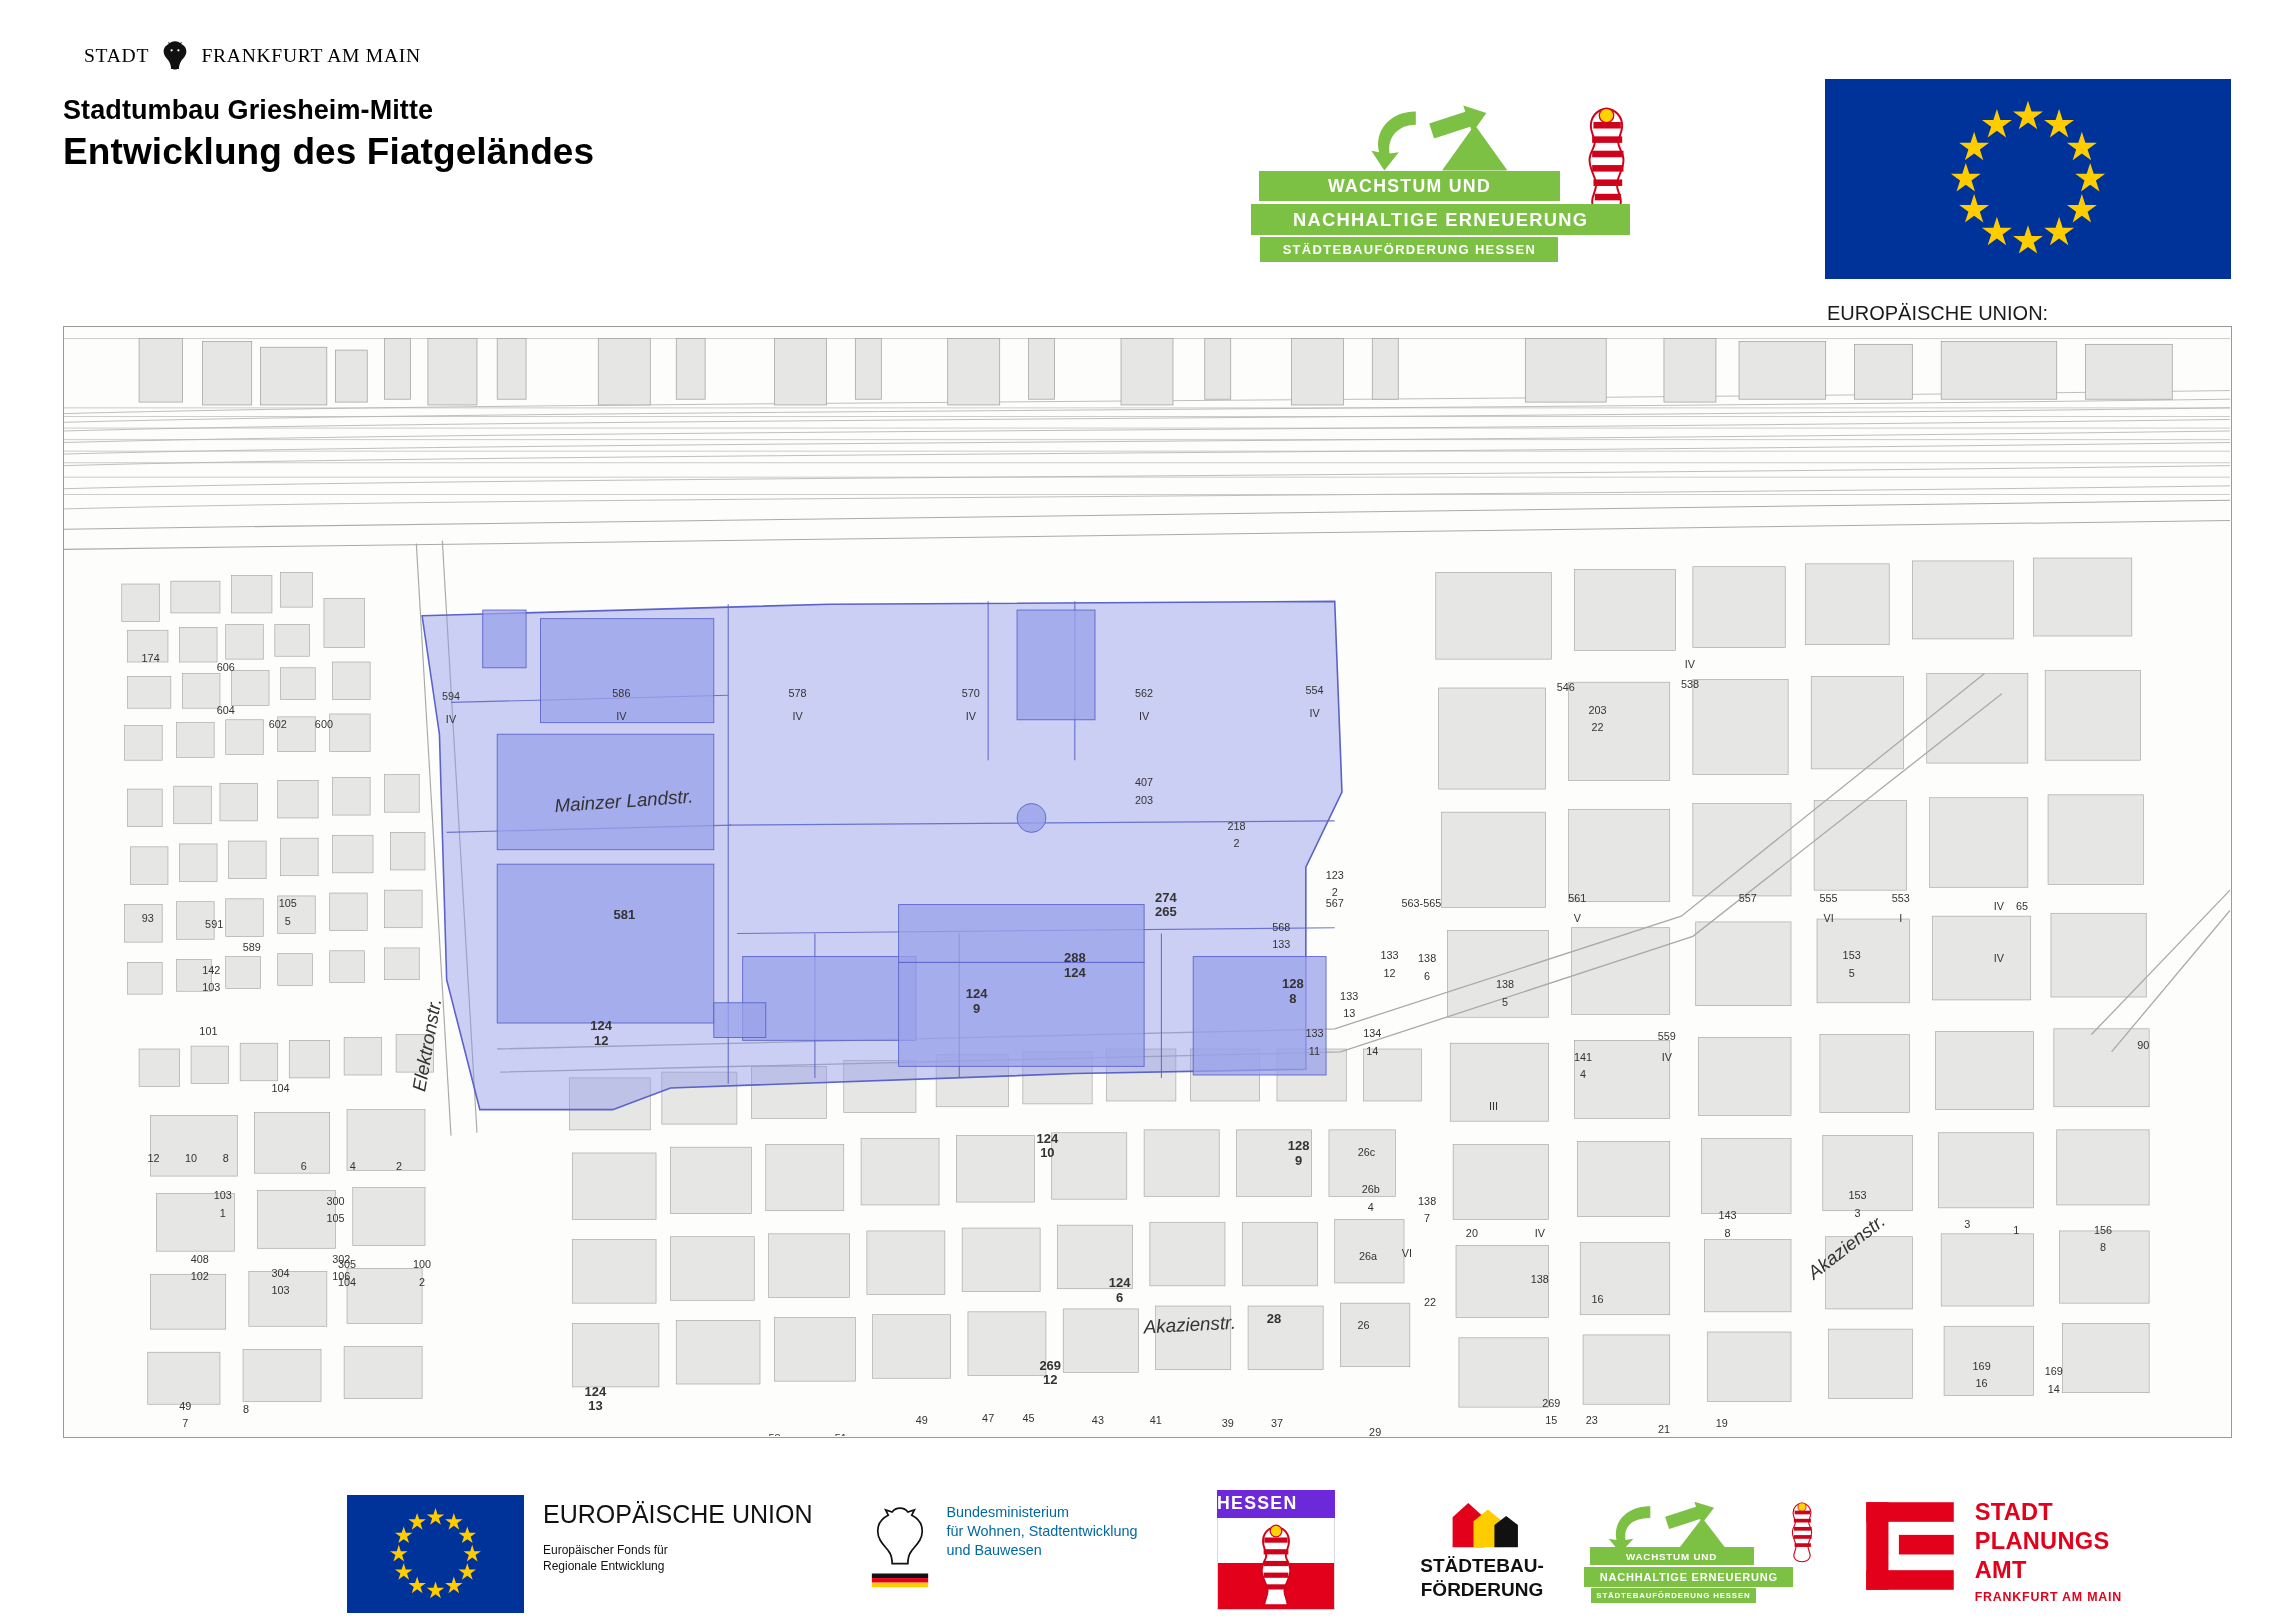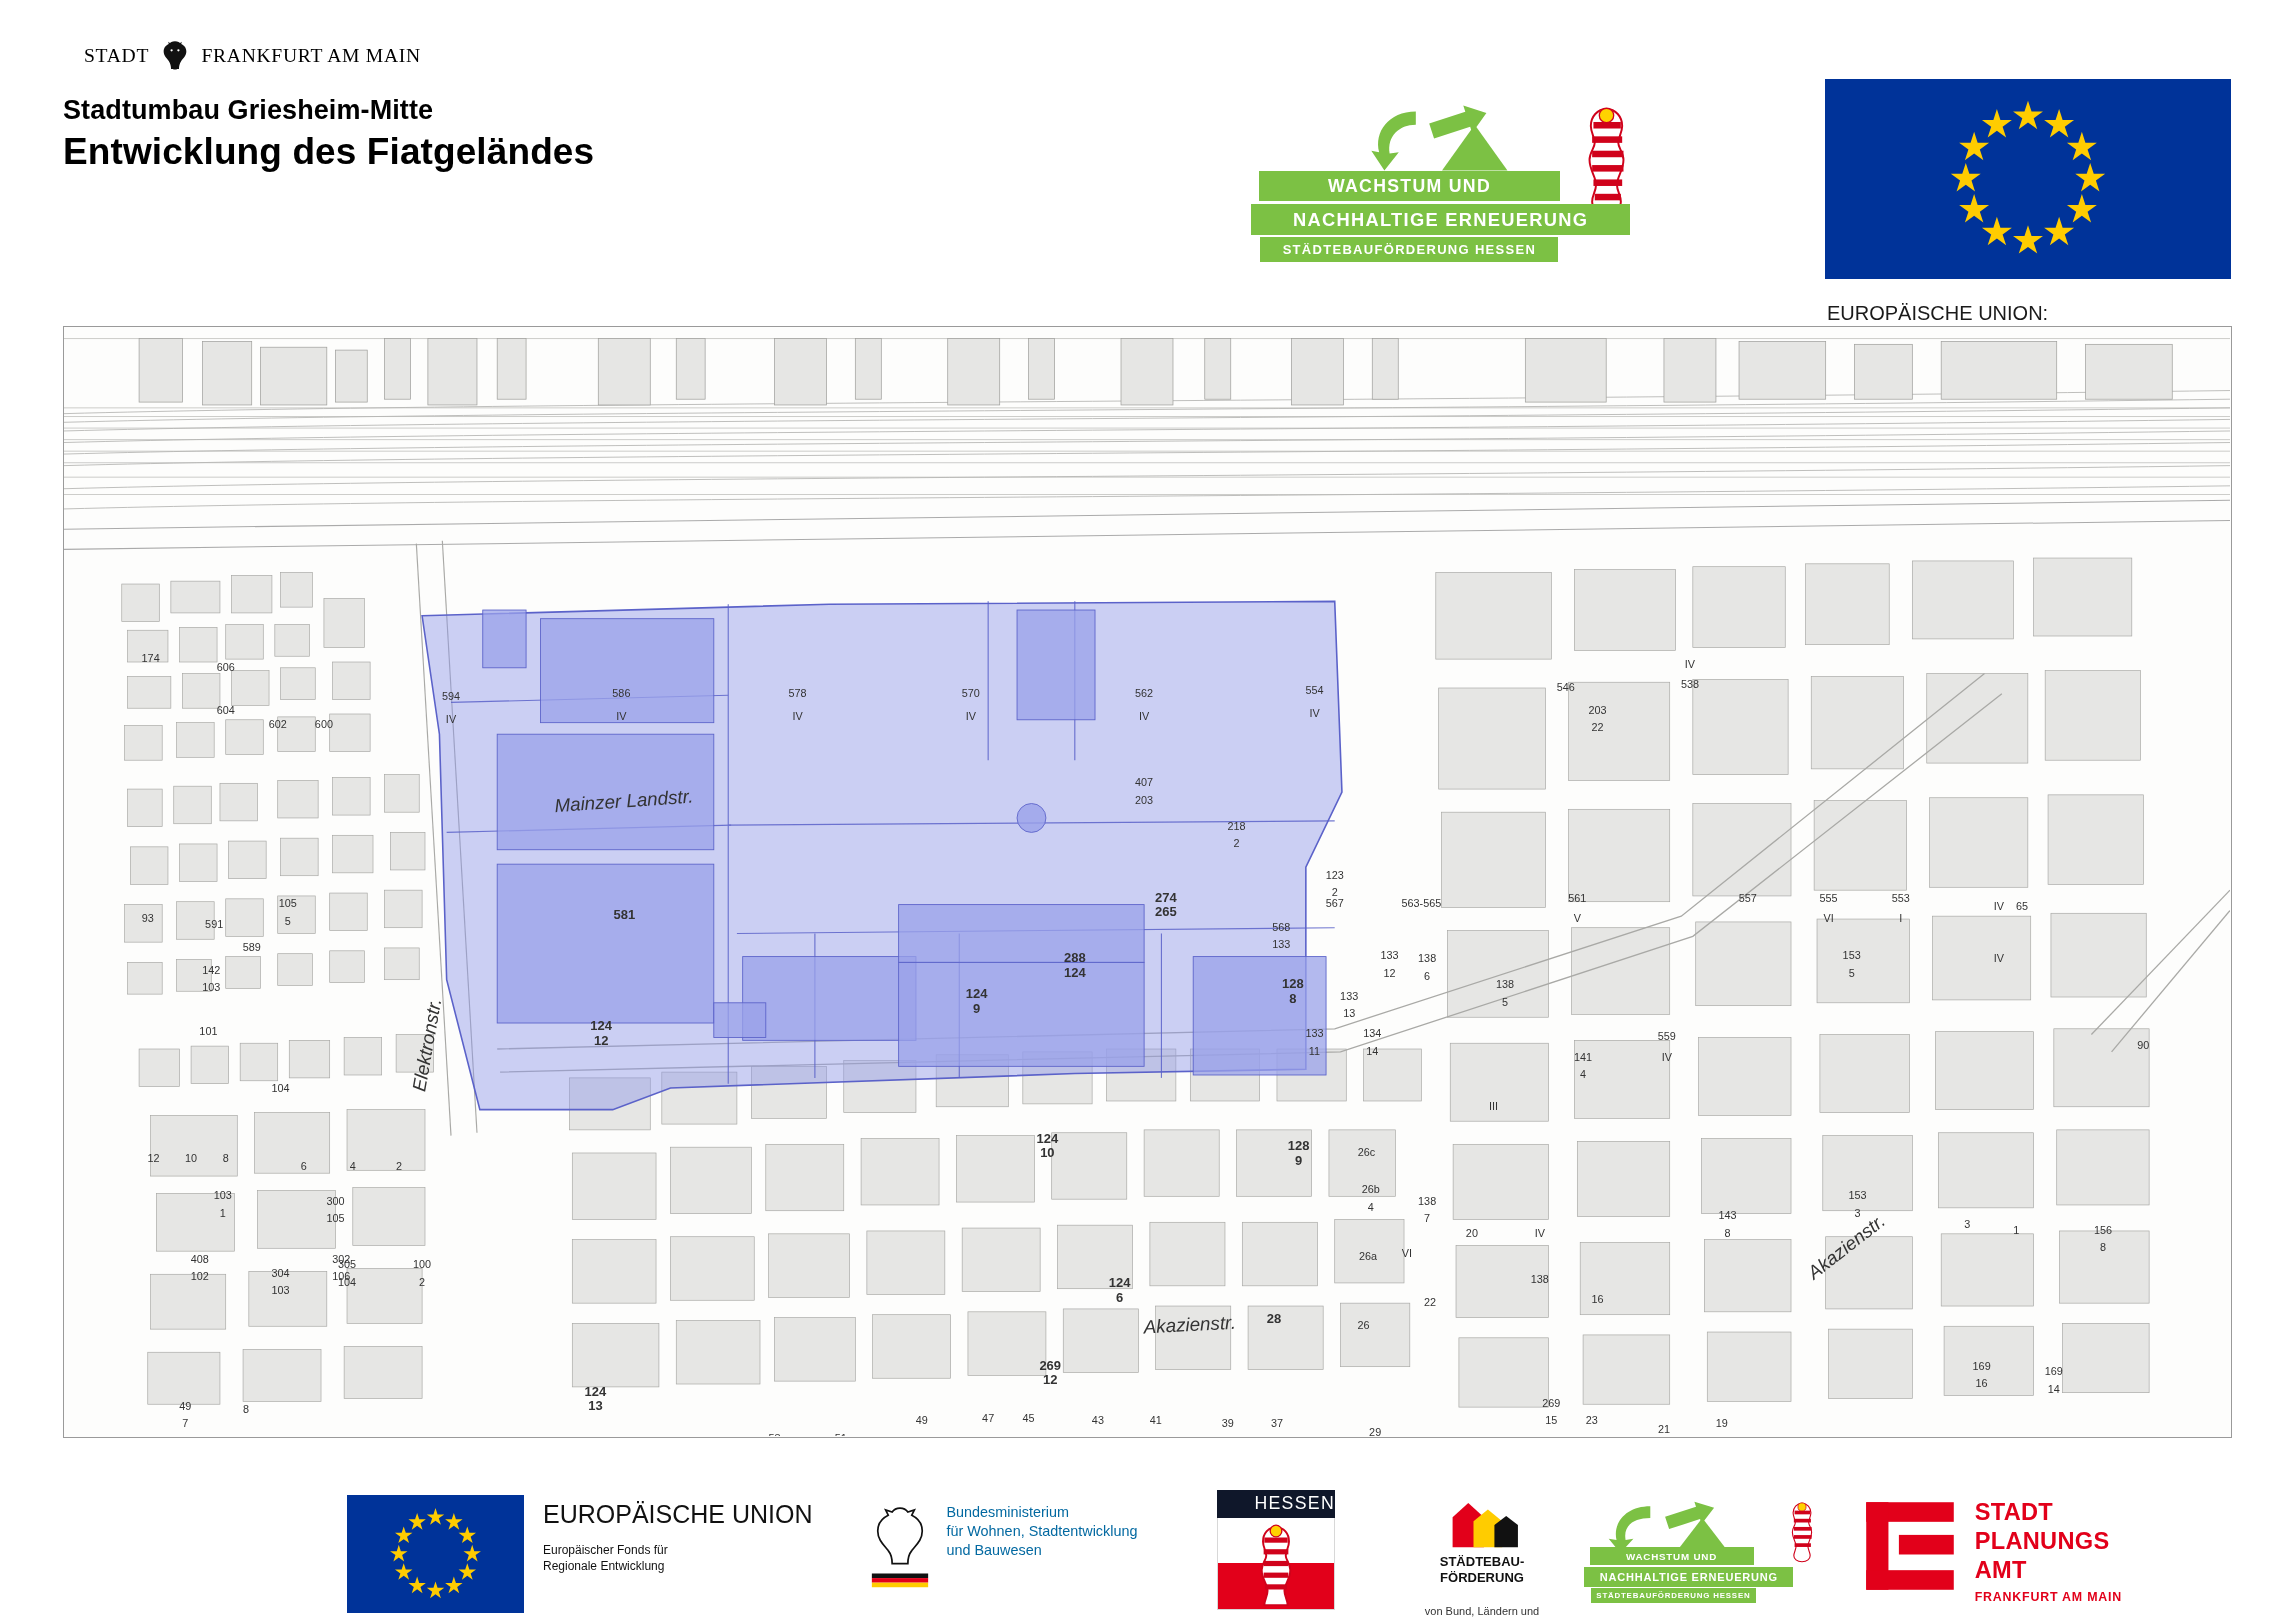--- a/index.html
+++ b/index.html
@@ -148,44 +148,44 @@
     color: #0369a1;
     padding-top: 2.6px;
   }
 
   .f-hessen {
     position: absolute;
     left: 1217px; top: 21px;
     width: 118px; height: 124px;
   }
   .f-hessen .hs-top {
-    background: #0f172a;
+    background: #6d28d9;
     color: #fff;
     font-size: 17.7px;
-    font-weight: normal;
+    font-weight: bold;
     letter-spacing: 1.3px;
-    text-align: right;
+    text-align: left;
     padding: 3.3px 0 3.9px;
   }
   .f-hessen .hs-flag {
     position: relative;
     height: 92px;
     background: linear-gradient(to bottom, #ffffff 0 50%, #e2001a 50% 100%);
     border: 0.7px solid #d8d8d8;
     border-top: none;
   }
 
   .f-stbau {
     position: absolute;
     left: 1400px; top: 26px;
     width: 164px; height: 124px;
     text-align: center;
   }
   .f-stbau .st-txt1 {
-    font-size: 13px; font-weight: bold; color: #111; line-height: 1.25;
+    font-size: 19px; font-weight: bold; color: #111; line-height: 1.25;
     margin-top: 3.9px;
   }
   .f-stbau .st-txt2 {
     font-size: 11px; color: #333; line-height: 1.3; margin-top: 18px;
   }
 
   .f-wachstum {
     position: absolute;
     left: 1583px; top: 31px;
     width: 275px; height: 111px;

